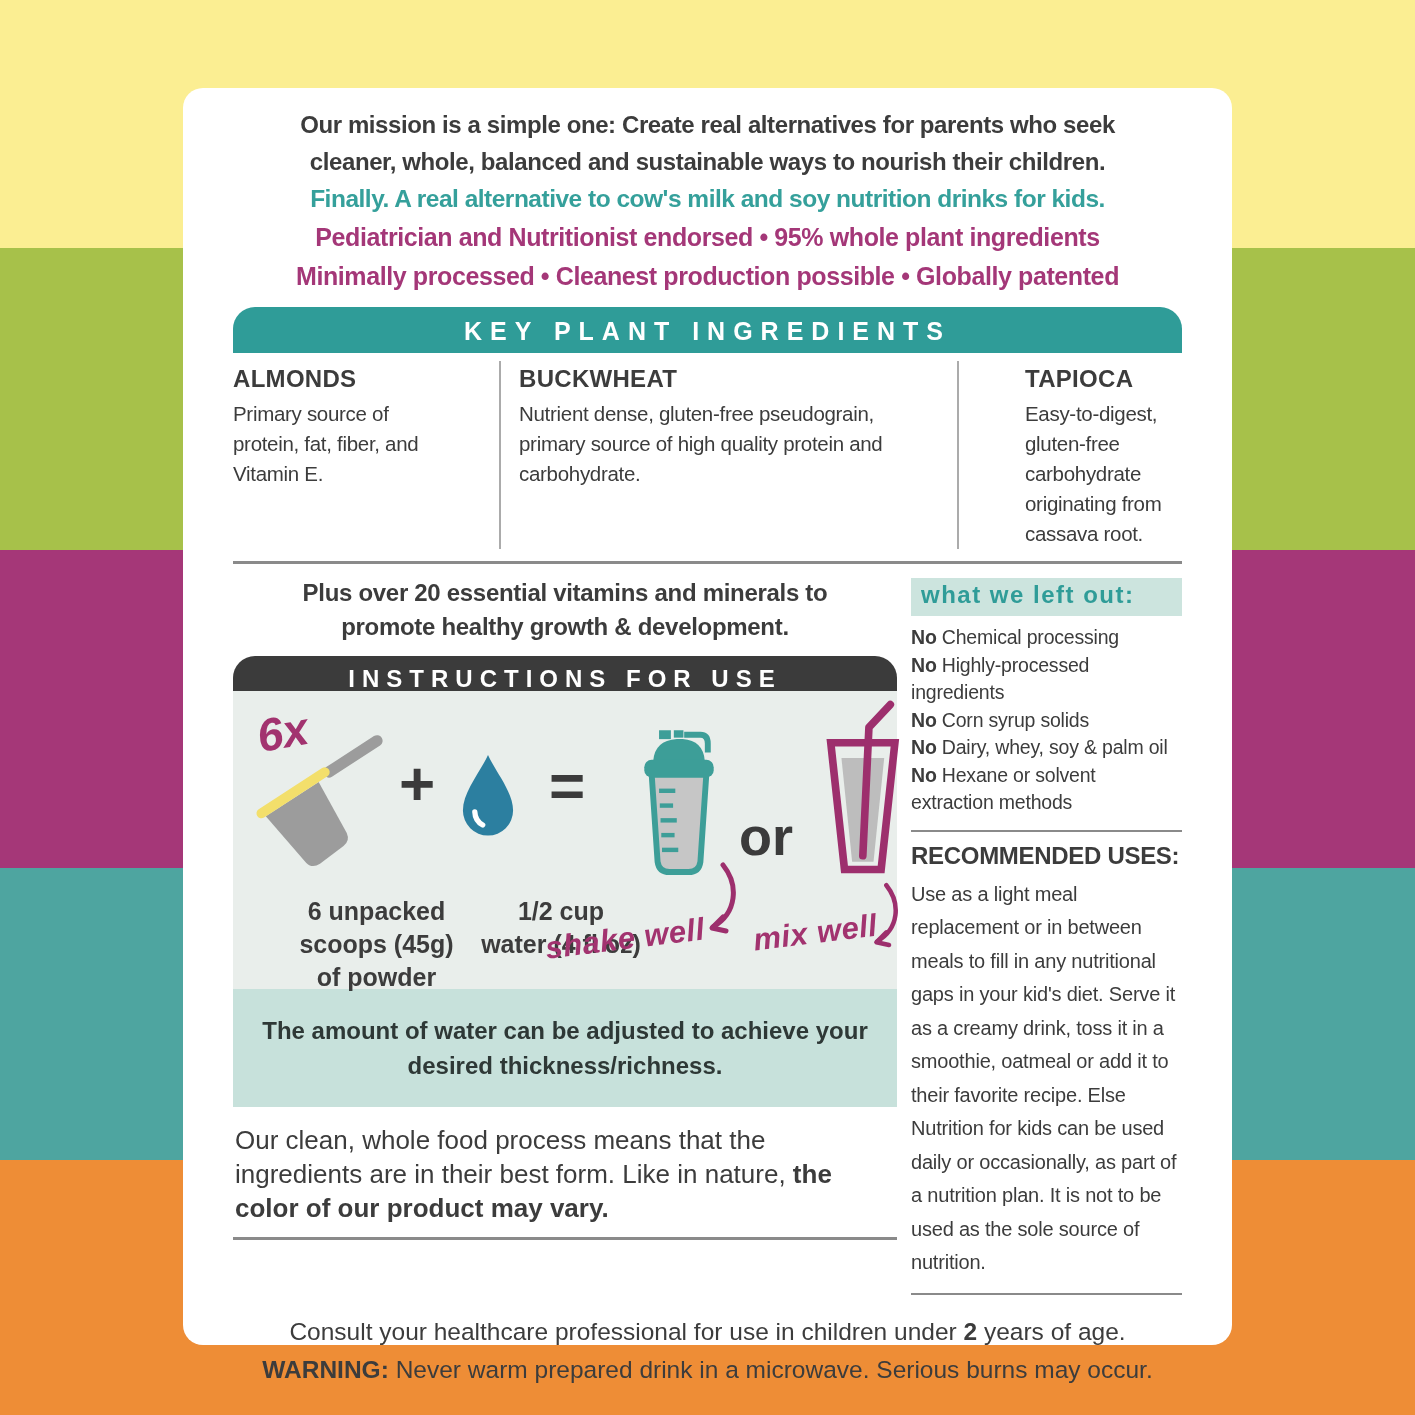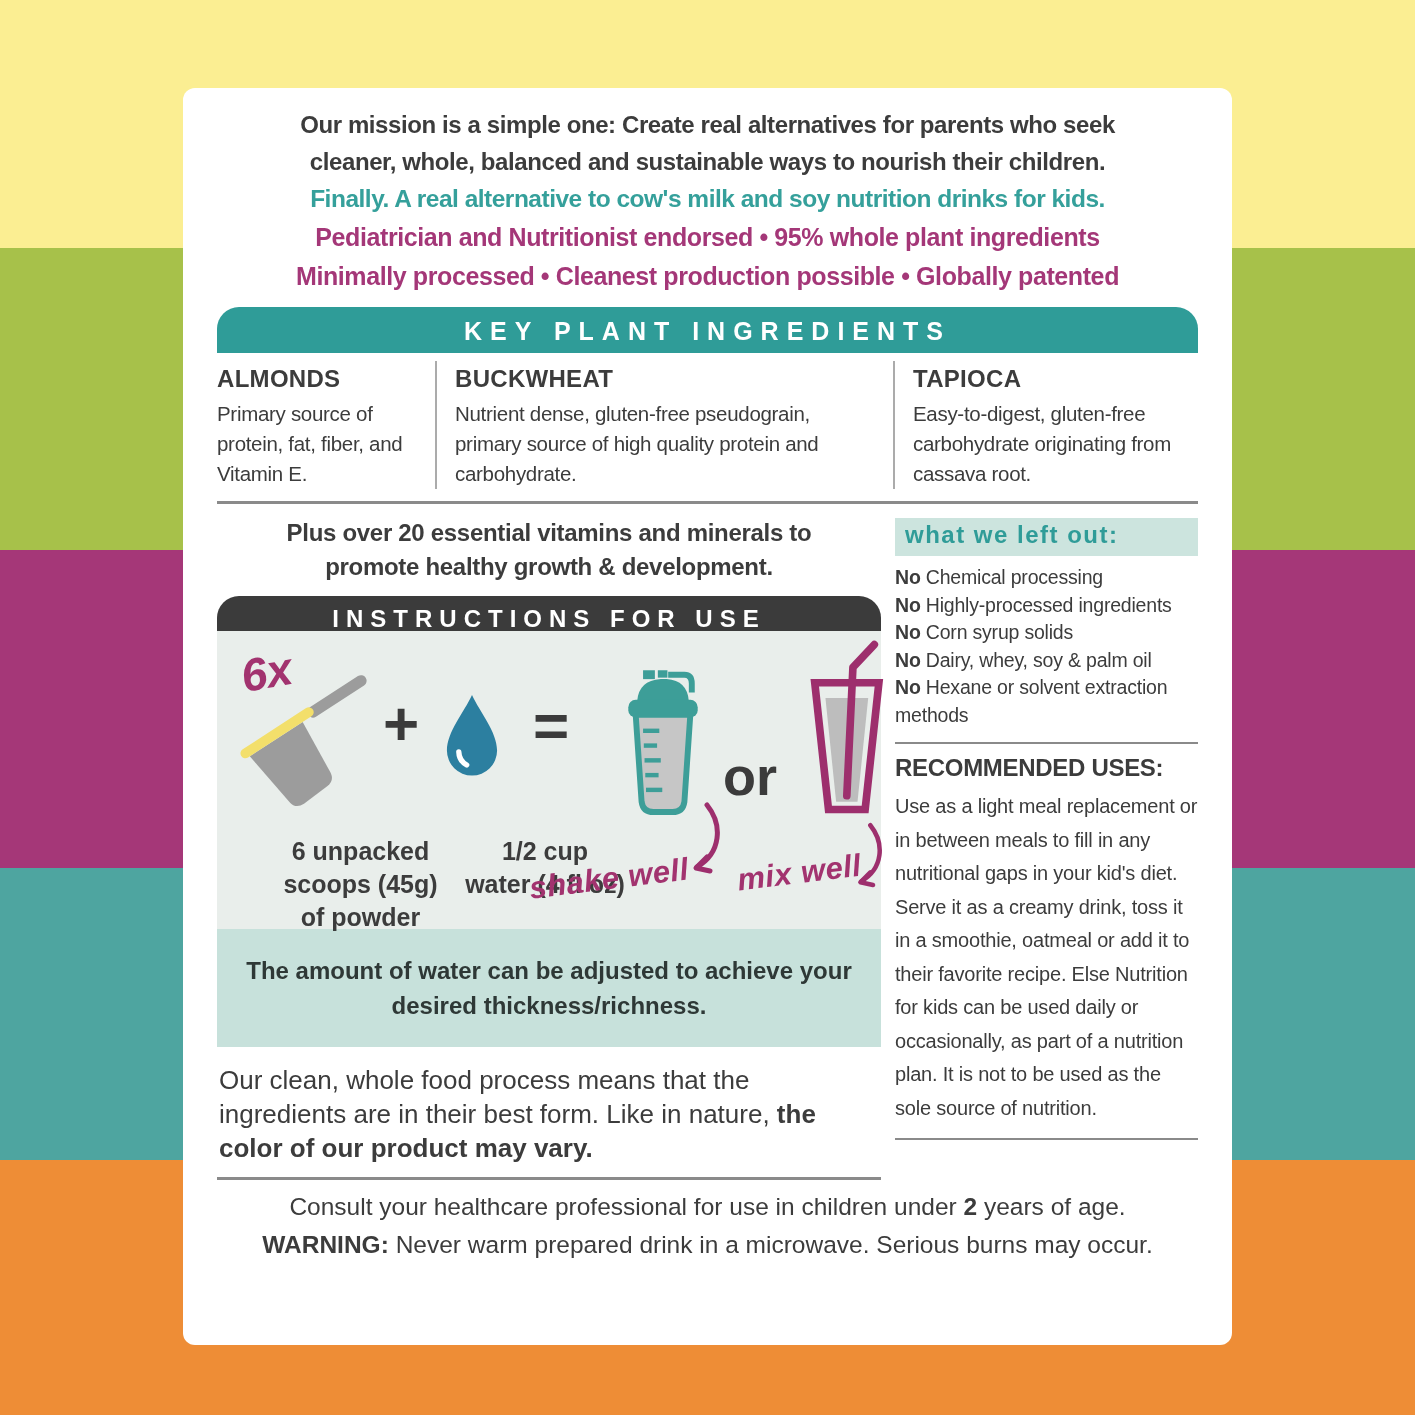--- a/index.html
+++ b/index.html
@@ -6,37 +6,37 @@
     font-family:"Liberation Sans", sans-serif;color:#3C3C3C;}
   .stripes{position:absolute;inset:0;z-index:0;}
   .stripe{position:absolute;left:0;width:100%;}
   .stripe.s0{top:0;height:248px;background:#FBEE92;}
   .stripe.s1{top:248px;height:302px;background:#A7C14A;}
   .stripe.s2{top:550px;height:318px;background:#A53778;}
   .stripe.s3{top:868px;height:292px;background:#4EA5A0;}
   .stripe.s4{top:1160px;height:255px;background:#EE8D36;}
 
   .card{position:absolute;z-index:1;left:183px;top:88px;width:1049px;height:1257px;
-    background:#FFFFFF;border-radius:12px;box-sizing:border-box;padding:18px 34px 0;}
+    background:#FFFFFF;border-radius:20px;box-sizing:border-box;padding:18px 50px 0;}
 
   .mission{font-weight:bold;font-size:24px;letter-spacing:-0.4px;line-height:37px;
     text-align:center;white-space:nowrap;margin:0;color:#3C3C3C;}
   .tagline{font-weight:bold;font-size:24.5px;letter-spacing:-0.5px;line-height:37px;
     text-align:center;white-space:nowrap;margin:0;color:#35A09B;}
   .badges{font-weight:bold;font-size:25px;letter-spacing:-0.4px;line-height:37px;
     text-align:center;white-space:nowrap;margin:2px 0 0;color:#A43778;}
 
   .sugar-box{margin:10px 0 0;background:#F5E56A;border-radius:22px;padding:8px 24px;
     font-size:23.5px;line-height:33px;text-align:center;color:#333;}
 
   .teal-banner{margin-top:12px;height:46px;background:#2F9C98;border-radius:22px 22px 0 0;
     color:#fff;font-weight:bold;font-size:25px;letter-spacing:8px;text-align:center;
     line-height:48px;}
 
-  .columns{display:flex;padding:8px 0 12px;}
+  .columns{display:flex;padding:8px 0 12px;gap:48px;}
   .col{box-sizing:border-box;}
   .col h3{margin:4px 0 6px;font-size:24px;letter-spacing:0.3px;}
   .col p{margin:0;font-size:20.5px;letter-spacing:-0.3px;line-height:30px;}
   .col.c0{flex:0 0 218px;padding-right:14px;}
   .col.c1{flex:0 0 460px;padding:0 18px;border-left:2px solid #ABABAB;border-right:2px solid #ABABAB;}
   .col.c2{flex:1;padding-left:18px;}
 
   .rule{border-top:3px solid #8A8A8A;height:0;}
   .rule.thin{border-top-width:2px;}
 

